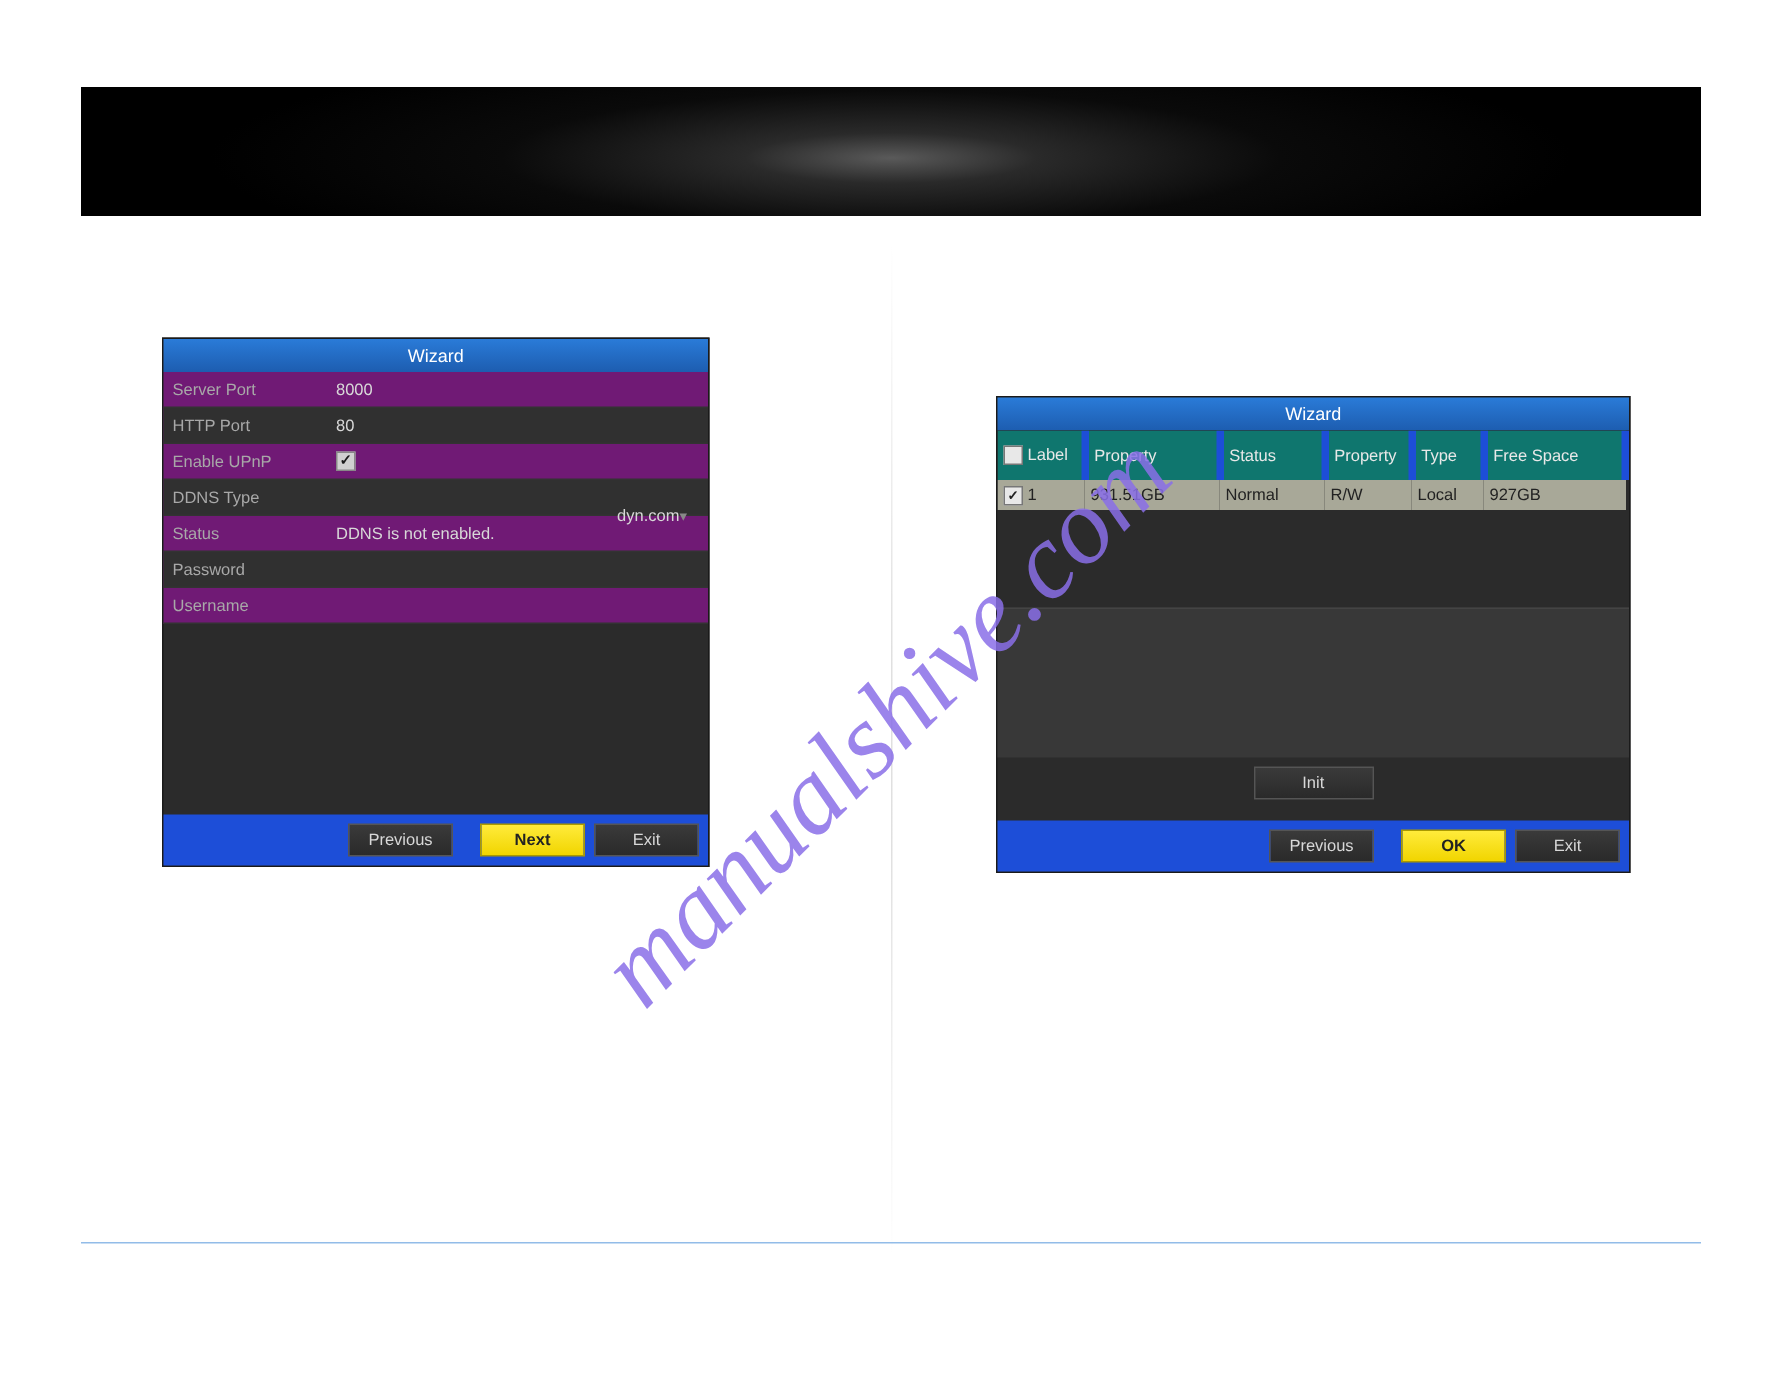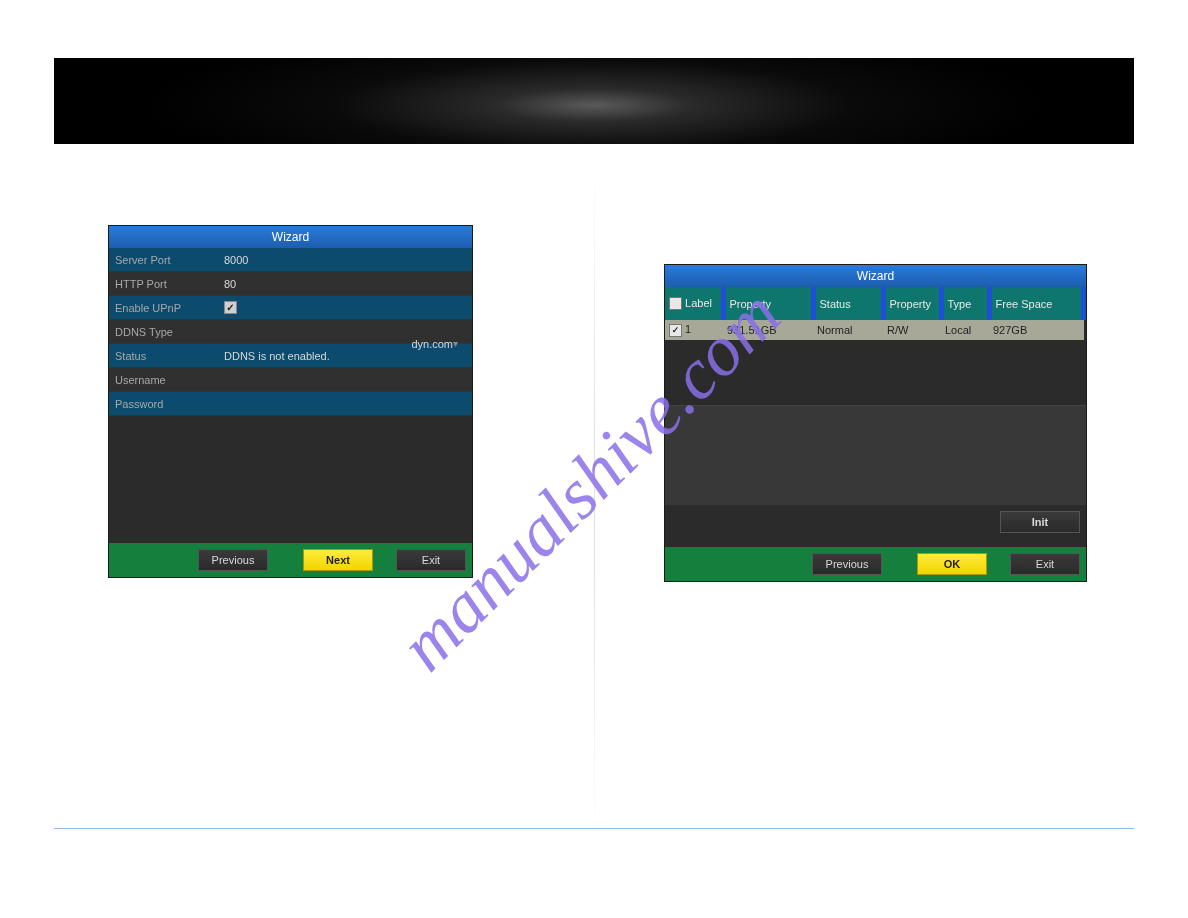--- a/index.html
+++ b/index.html
@@ -107,34 +107,34 @@
     align-items: center;
     justify-content: flex-end;
     margin-top: 24px;
   }
   .chevron {
     color: #888;
     font-size: 10px;
     padding-right: 4px;
   }
   .panel-body {
-    background: #0c4a6e;
+    background: #701a75;
   }
   .panel-footer {
     position: absolute;
     bottom: 0;
     left: 0;
     right: 0;
     height: 34px;
-    background: #15803d;
+    background: #1d4ed8;
     display: flex;
     justify-content: flex-end;
     align-items: center;
     padding: 0 6px;
-    gap: 23px;
+    gap: 6px;
   }
   .btn {
     min-width: 70px;
     height: 22px;
     border: 1px solid #555;
     color: #d8d8d8;
     font-size: 11px;
     display: flex;
     align-items: center;
     justify-content: center;
@@ -190,23 +190,22 @@
     background: #2b2b2b;
     overflow: hidden;
   }
   .mid-gap {
     height: 100px;
     background: #383838;
     border-top: 1px solid #444;
   }
   .init-row {
     display: flex;
-    justify-content: flex-end;
+    justify-content: center;
     padding: 6px;
-    font-weight: bold;
   }
   .divider-line {
     position: absolute;
     top: 160px;
     left: 594px;
     width: 1px;
     height: 680px;
     background: linear-gradient(180deg, rgba(0,0,0,0) 0%, rgba(0,0,0,0.12) 40%, rgba(0,0,0,0.12) 60%, rgba(0,0,0,0) 100%);
   }
   .bottom-hr {
@@ -260,26 +259,26 @@
     </div>
 
 
 
     <div class="form-row">
       <div class="form-label">Status</div>
       <div class="form-value">DDNS is not enabled.</div>
     </div>
 
     <div class="form-row">
+      <div class="form-label">Password</div>
+      <div class="form-value"></div>
+    </div>
+
+    <div class="form-row">
       <div class="form-label">Username</div>
-      <div class="form-value"></div>
-    </div>
-
-    <div class="form-row">
-      <div class="form-label">Password</div>
       <div class="form-value"></div>
     </div>
 
   </div>
 
   <div class="panel-footer">
     <div class="btn">Previous</div>
     <div class="btn btn-yellow">Next</div>
     <div class="btn">Exit</div>
   </div>

